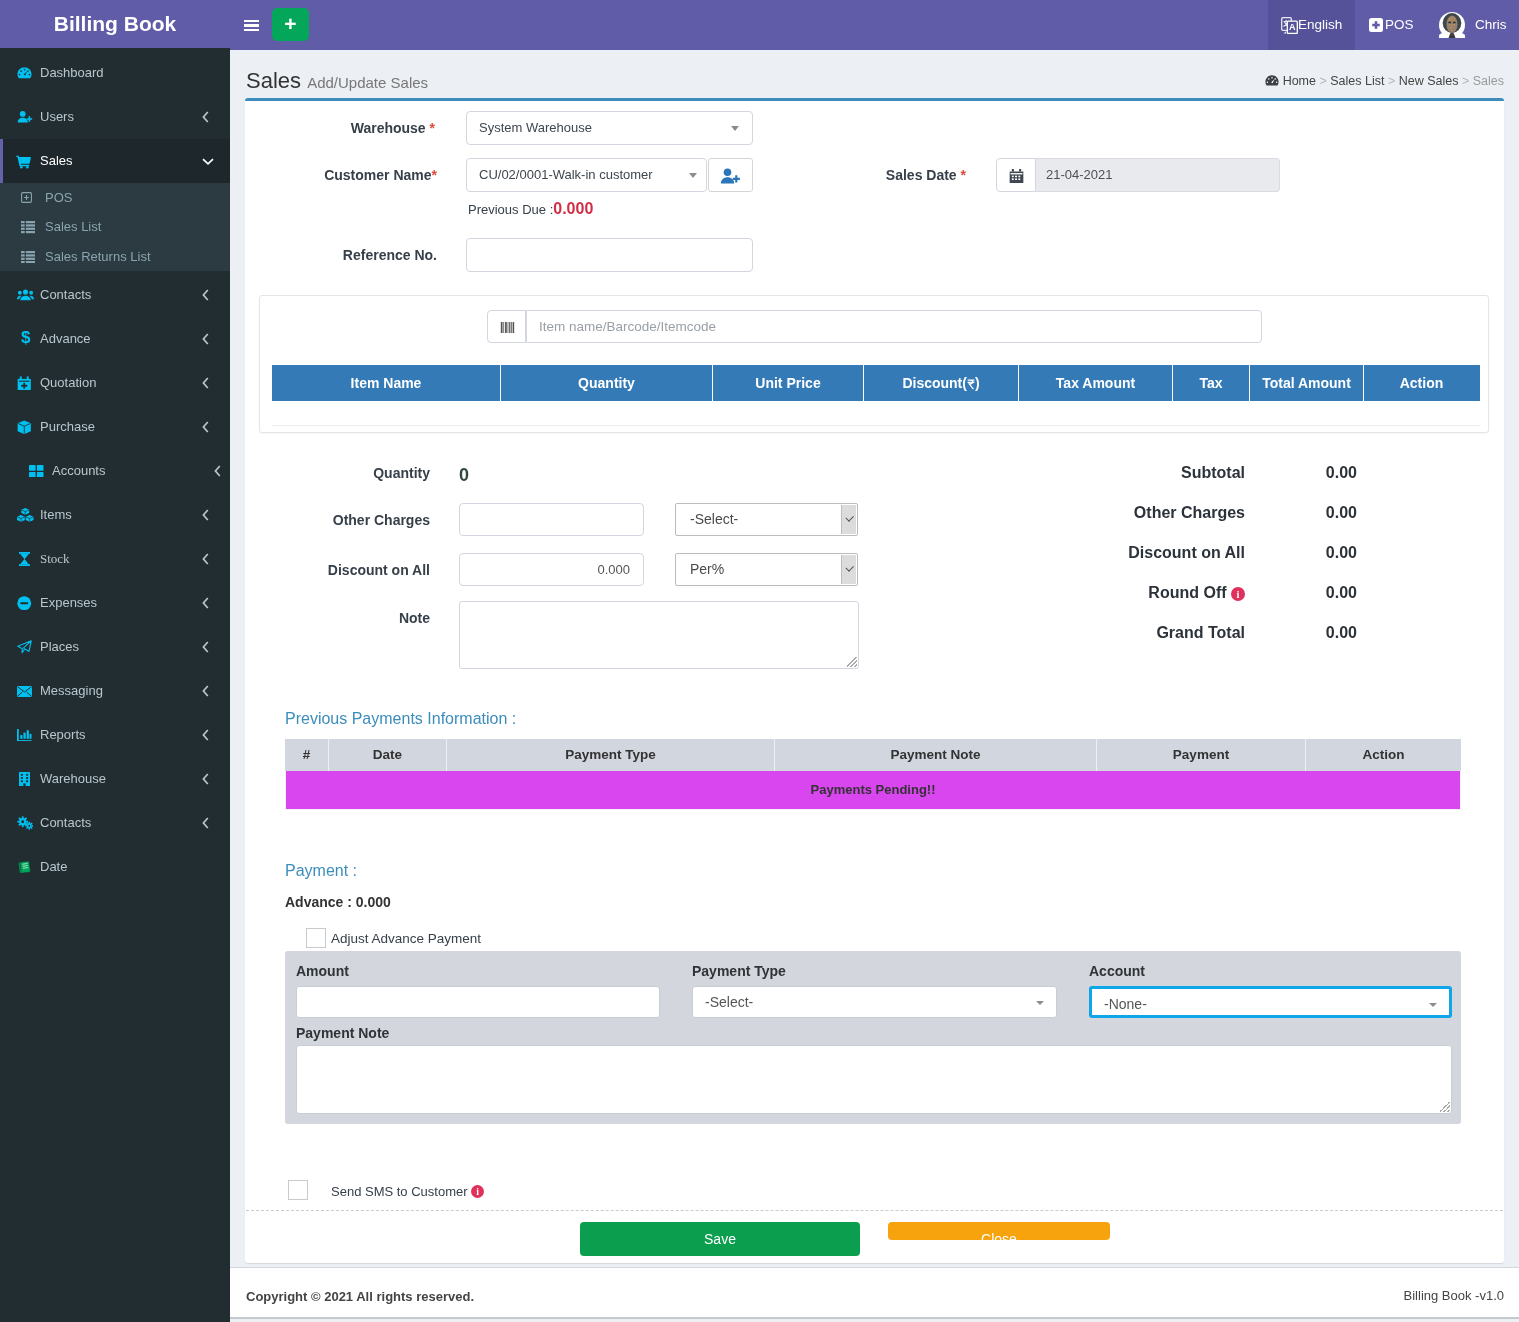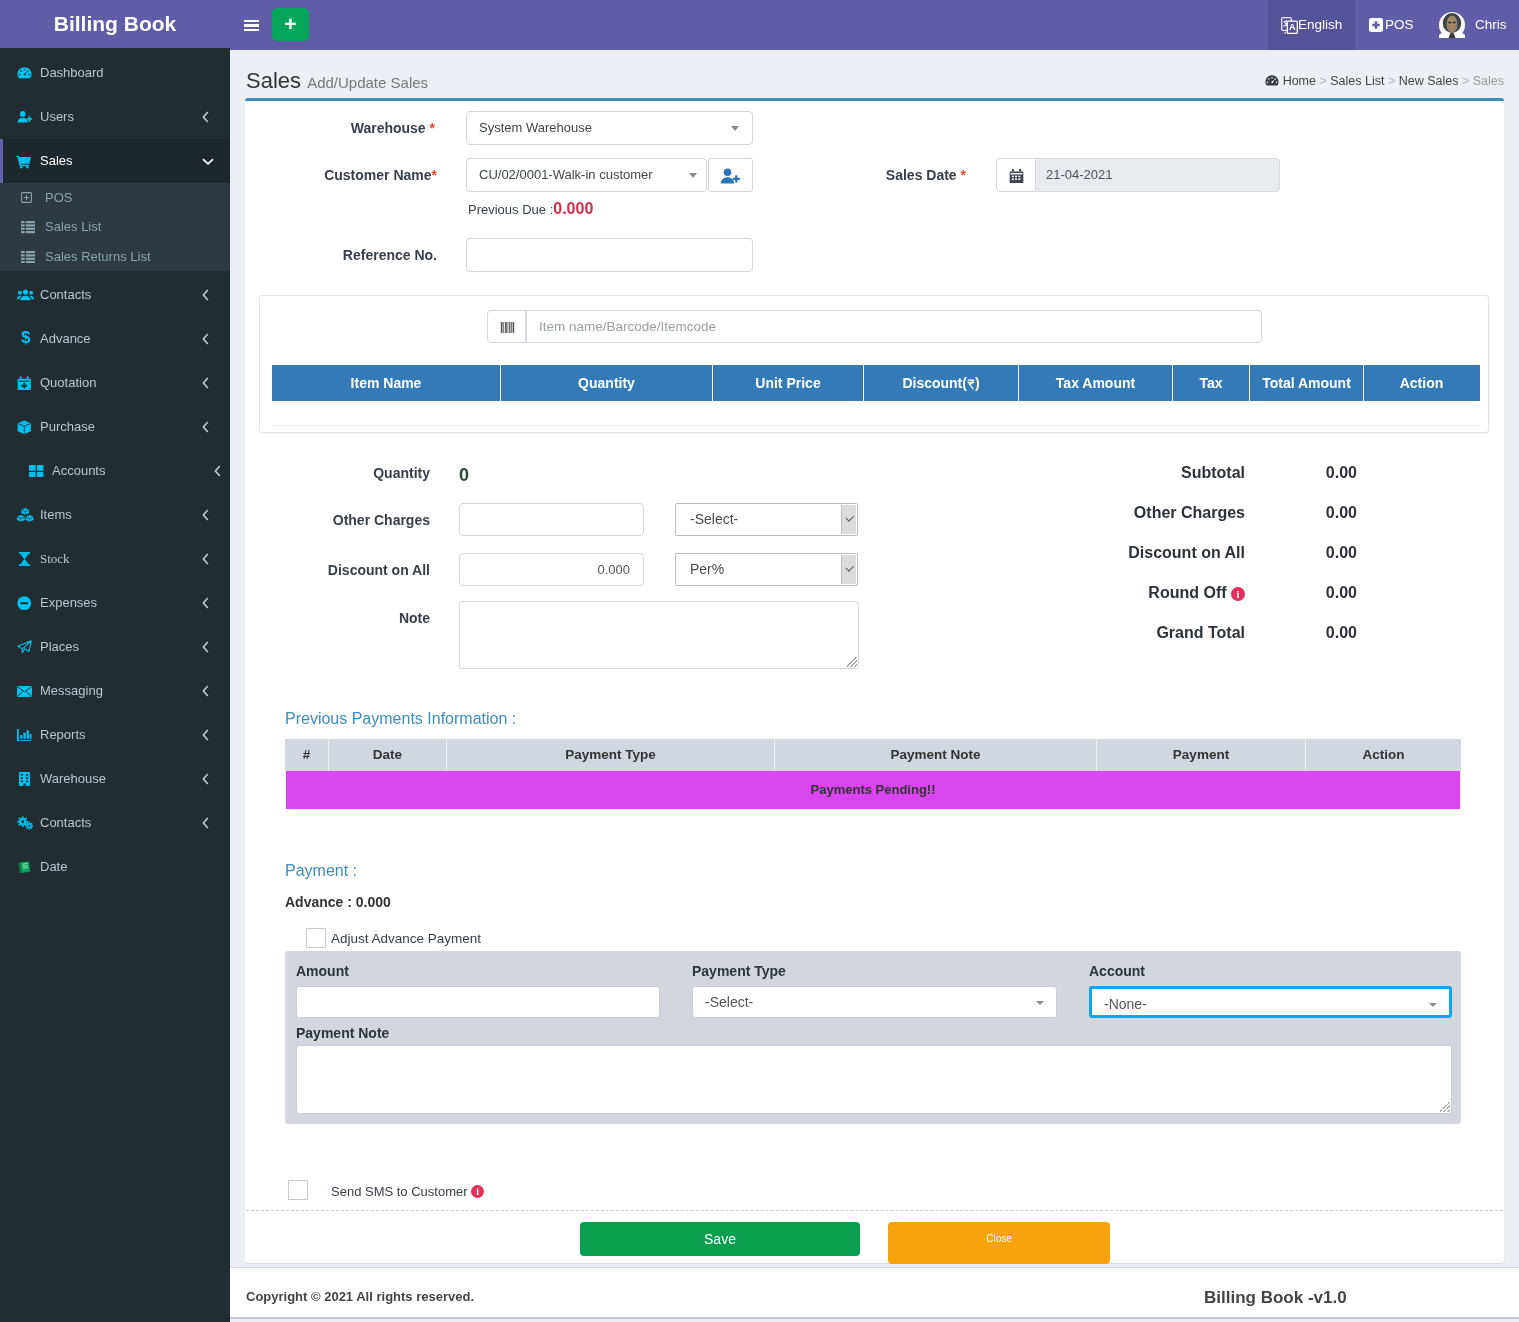--- a/index.html
+++ b/index.html
@@ -534,18 +534,18 @@
     <span class="rz"></span>
   </div>
 
 <div class="cb abs" style="left:288px; top:1180px; width:20px; height:20px;"></div>
 <div class="abs" style="left:331px; top:1184px; font-size:13px; color:#37404a;">Send SMS to Customer <svg width="13" height="13" viewBox="0 0 14 14" style="vertical-align:-2px;">
       <circle cx="7" cy="7" r="7" fill="#e0315c"></circle>
       <text x="7" y="10.8" text-anchor="middle" font-size="10.5" font-weight="bold" fill="#fff" font-family="Liberation Serif">i</text>
     </svg></div>
 <div class="abs" style="left:246px; top:1210px; width:1257px; border-top:1px dashed #cbcbcb;"></div>
 <div class="abs" style="left:580px; top:1222px; width:280px; height:34px; background:#0b9e4f; border-radius:4px; color:#fff; font-size:14px; text-align:center; line-height:34px;">Save</div>
-<div class="abs" style="left:888px; top:1222px; width:222px; height:42px; background:#f6a30d; border-radius:4px; color:#fff; font-size:10px; text-align:center; line-height:34px;">Close</div>
+<div class="abs" style="left:888px; top:1222px; width:222px; height:18px; background:#f6a30d; border-radius:4px; color:#fff; font-size:14px; text-align:center; line-height:34px;">Close</div>
 
 <div class="abs" style="left:230px; top:1267px; width:1289px; height:50px; background:#fff; border-top:1px solid #d2d6de;"></div>
 <div class="abs" style="left:246px; top:1289px; font-size:13px; font-weight:bold; color:#444;">Copyright © 2021 All rights reserved.</div>
-<div class="abs" style="left:1204px; top:1288px; width:300px; font-size:17px; font-weight:bold; color:#444;">Billing Book -v1.0</div>
+<div class="abs" style="left:1204px; top:1288px; width:300px; text-align:right; font-size:13px; font-weight:normal; color:#444;">Billing Book -v1.0</div>
 <div class="abs" style="left:230px; top:1317px; width:1289px; border-top:2px solid #c3c9cf;"></div>
 
 </body></html>

